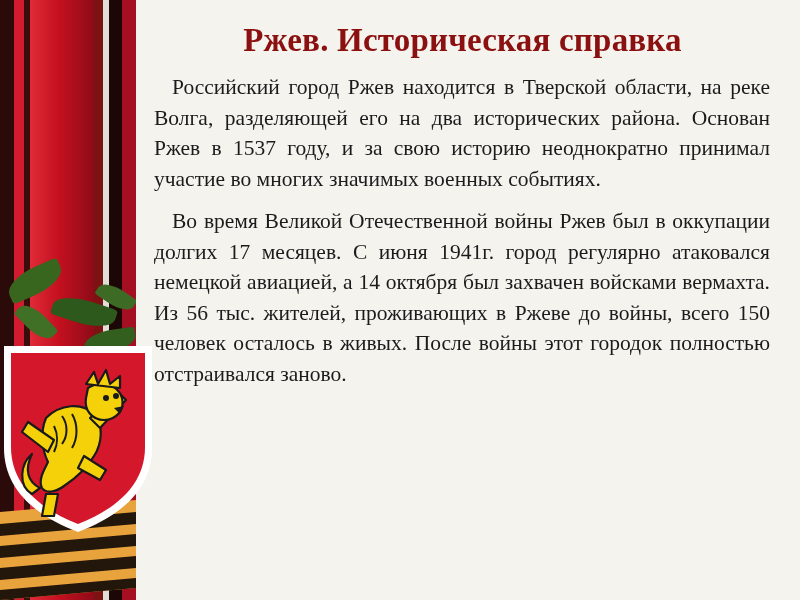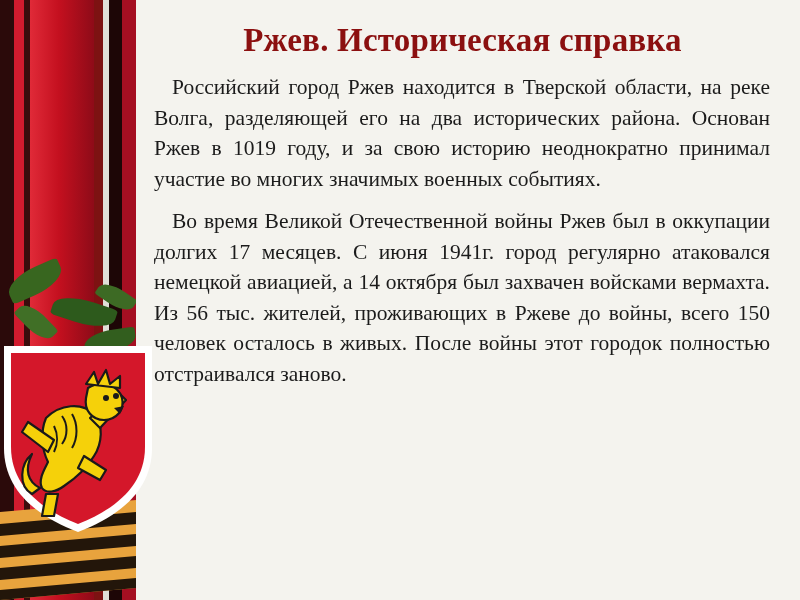--- a/index.html
+++ b/index.html
@@ -199,18 +199,18 @@
         <path d="M60,72 C66,80 66,92 60,100"></path>
         <path d="M70,70 C76,80 76,94 70,104"></path>
         <path d="M52,82 C56,90 56,100 52,108"></path>
       </g>
     </svg>
   </div>
 
   <div class="content">
     <h1 class="title">Ржев. Историческая справка</h1>
     <div class="body-text">
-      <p>Российский город Ржев находится в Тверской области, на реке Волга, разделяющей его на два исторических района. Основан Ржев в 1019 году, и за свою историю неоднократно принимал участие во многих значимых военных событиях.</p>
+      <p>Российский город Ржев находится в Тверской области, на реке Волга, разделяющей его на два исторических района. Основан Ржев в 1537 году, и за свою историю неоднократно принимал участие во многих значимых военных событиях.</p>
       <p>Во время Великой Отечественной войны Ржев был в оккупации долгих 17 месяцев. С июня 1941г. город регулярно атаковался немецкой авиацией, а 14 октября был захвачен войсками вермахта. Из 56 тыс. жителей, проживающих в Ржеве до войны, всего 150 человек осталось в живых. После войны этот городок полностью отстраивался заново.</p>
     </div>
   </div>
 
 </div>
 
 </body></html>

